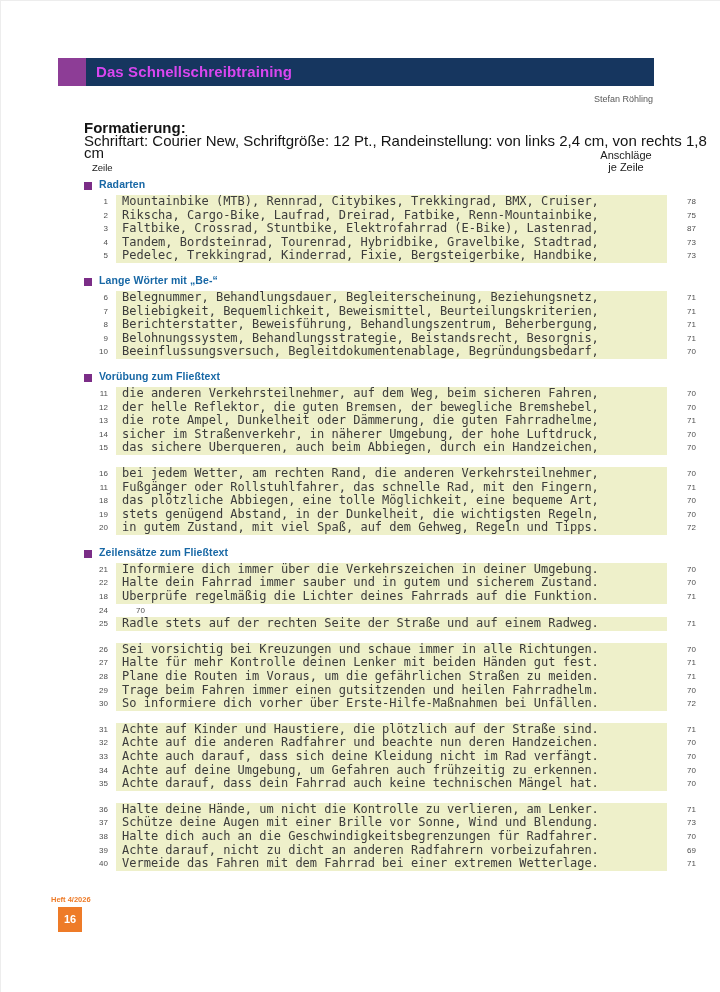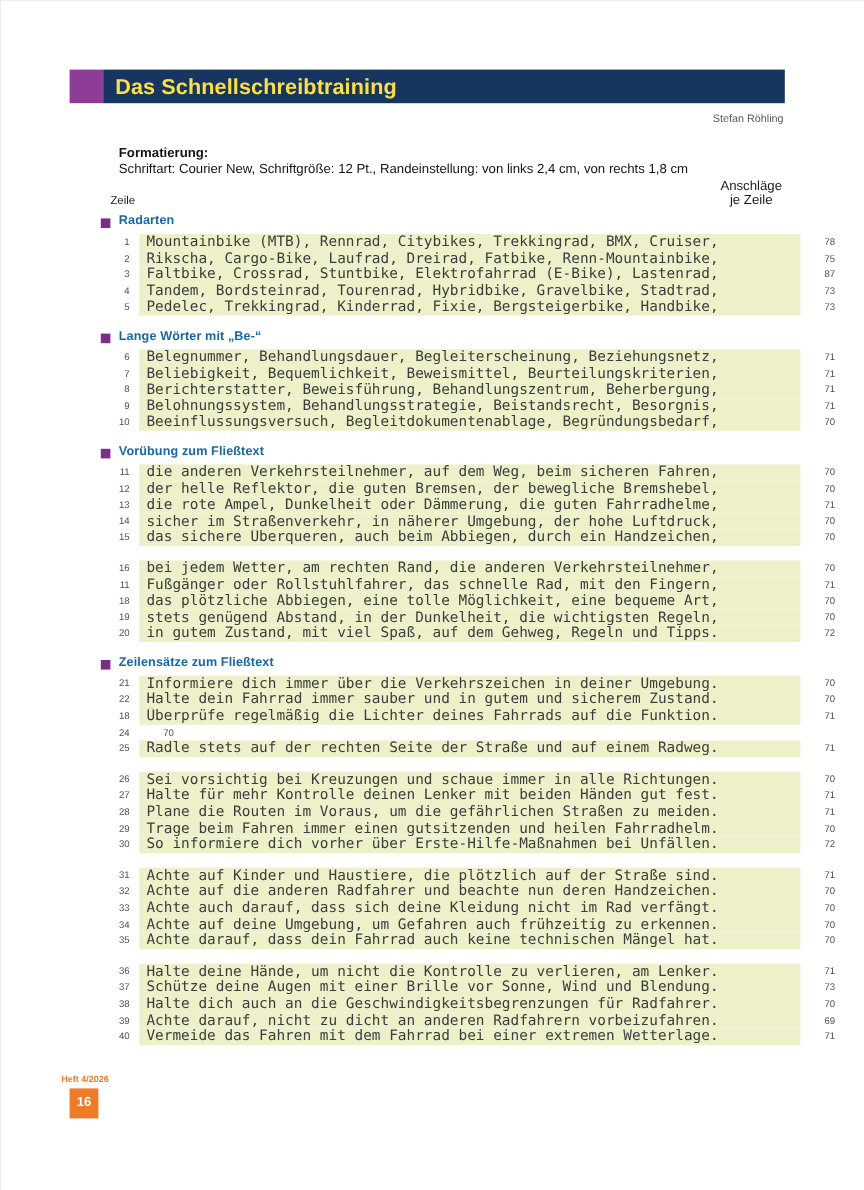--- a/index.html
+++ b/index.html
@@ -7,25 +7,25 @@
     width:720px;height:992px;background:#ffffff;position:relative;
     font-family:"Liberation Sans",sans-serif;color:#1a1a1a;
     -webkit-font-smoothing:antialiased;
   }
   .page{
     position:absolute;inset:0;border-top:1px solid #ededed;border-left:1px solid #ededed;
   }
   
   .header-bar{position:absolute;left:57px;top:57px;width:596px;height:28px;display:flex;}
   .header-accent{width:28px;height:28px;background:var(--accent-purple);}
-  .header-main{flex:1;background:var(--header-navy);color:#fde047;font-weight:bold;
-    font-size:18px;line-height:28px;padding-left:10px;letter-spacing:.1px;}
+  .header-main{flex:1;background:var(--header-navy);color:#d946ef;font-weight:bold;
+    font-size:15px;line-height:28px;padding-left:10px;letter-spacing:.1px;}
   .author{position:absolute;top:93px;right:67px;font-size:9px;color:#595959;}
   
-  .formatting{position:absolute;left:98px;top:121px;font-size:11px;line-height:12.5px;color:#141414;}
+  .formatting{position:absolute;left:83px;top:121px;font-size:15px;line-height:12.5px;color:#141414;}
   .formatting .fmt-label{font-weight:bold;}
   
   .col-strokes{position:absolute;left:590px;top:148px;width:70px;text-align:center;
     font-size:11px;line-height:12px;color:#1a1a1a;}
   .col-line{position:absolute;left:91px;top:161px;font-size:9.5px;color:#1a1a1a;}
   
   #sections{position:absolute;left:83px;top:178px;width:570px;}
   .section-heading{display:flex;align-items:flex-end;margin:0 0 5px 0;}
   .section:not(:first-child){margin-top:4px;}
   .bullet{width:8px;height:8px;background:var(--bullet-purple);margin-right:7px;flex:0 0 auto;}

